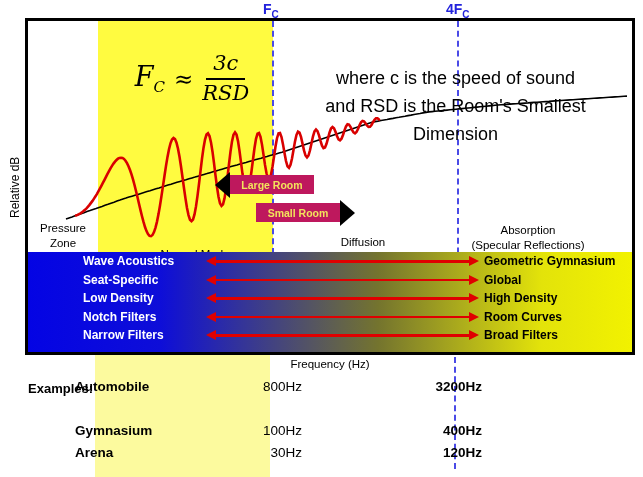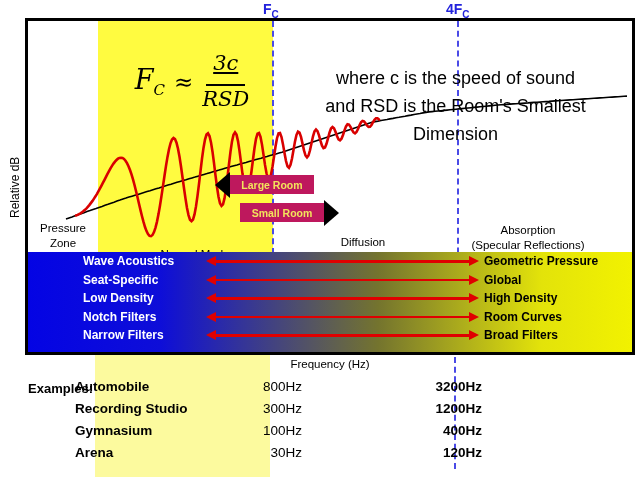--- a/index.html
+++ b/index.html
@@ -15,36 +15,36 @@
   #fc4-line{left:429px;height:331px;}
   .curve-svg{position:absolute;left:0;top:0;width:604px;height:233px;pointer-events:none;}
 
   
   .formula{position:absolute;left:88px;top:30px;width:152px;display:flex;align-items:center;
            justify-content:center;gap:9px;font-family:"DejaVu Serif",serif;}
   .f-lhs{font-size:27px;font-style:italic;}
   .f-lhs sub{font-size:15px;font-style:italic;}
   .f-rel{font-size:23px;}
   .f-frac{display:flex;flex-direction:column;align-items:center;font-size:21px;font-style:italic;}
-  .f-num{padding:0 7px 9px 7px;border-bottom:2px solid #000;line-height:1.15;text-decoration:underline;}
+  .f-num{padding:0 7px 3px 7px;border-bottom:2px solid #000;line-height:1.15;}
   .f-den{line-height:1.25;}
 
   .note{position:absolute;left:285px;top:44px;width:285px;text-align:center;
         font-size:18px;line-height:1.55;}
 
   
   .room-arrow{position:absolute;height:19px;background:#be185d;color:#F2E35C;font-size:10.5px;
               font-weight:bold;display:flex;align-items:center;justify-content:center;
               white-space:nowrap;}
   .room-arrow.point-left::before{content:"";position:absolute;left:-15px;top:-3.5px;
      border-right:15px solid #000;border-top:13px solid transparent;border-bottom:13px solid transparent;}
   .room-arrow.point-right::after{content:"";position:absolute;right:-15px;top:-3.5px;
      border-left:15px solid #000;border-top:13px solid transparent;border-bottom:13px solid transparent;}
   #large-room{left:202px;top:154px;width:84px;}
-  #small-room{left:212px;top:182px;width:84px;text-align:center;}
+  #small-room{left:228px;top:182px;width:84px;text-align:center;}
 
   
   .zone{position:absolute;font-size:11.5px;text-align:center;line-height:1.3;}
   #zone-pressure{left:2px;top:200px;width:66px;}
   #zone-normal{left:95px;top:226px;width:150px;}
   #zone-diffusion{left:290px;top:214px;width:90px;}
   #zone-absorption{left:400px;top:202px;width:200px;}
 
   
   .grad-bar{position:absolute;left:0;bottom:0;width:100%;height:100px;box-sizing:border-box;
@@ -128,21 +128,21 @@
     <div class="zone" id="zone-diffusion">Diffusion</div>
     <div class="zone" id="zone-absorption">
       <div>Absorption</div>
         <div>(Specular Reflections)</div>
     </div>
 
     <div class="grad-bar">
       <div class="spec-row">
         <span class="spec-left">Wave Acoustics</span>
         <span class="spec-arrow"></span>
-        <span class="spec-right">Geometric Pressure</span>
+        <span class="spec-right">Geometric Gymnasium</span>
       </div>
       <div class="spec-row">
         <span class="spec-left">Seat-Specific</span>
         <span class="spec-arrow"></span>
         <span class="spec-right">Global</span>
       </div>
       <div class="spec-row">
         <span class="spec-left">Low Density</span>
         <span class="spec-arrow"></span>
         <span class="spec-right">High Density</span>
@@ -162,25 +162,20 @@
 
   <div class="freq-label">Frequency (Hz)</div>
 
   <div class="ex-heading">Examples:</div>
 
   <div class="ex-row" style="top:379px">
     <span class="ex-name">Automobile</span>
     <span class="ex-fc">800Hz</span>
     <span class="ex-fc4">3200Hz</span>
   </div>
-  <div class="ex-row" style="top:401px">
-    <span class="ex-name">Recording Studio</span>
-    <span class="ex-fc">300Hz</span>
-    <span class="ex-fc4">1200Hz</span>
-  </div>
   <div class="ex-row" style="top:423px">
     <span class="ex-name">Gymnasium</span>
     <span class="ex-fc">100Hz</span>
     <span class="ex-fc4">400Hz</span>
   </div>
   <div class="ex-row" style="top:445px">
     <span class="ex-name">Arena</span>
     <span class="ex-fc">30Hz</span>
     <span class="ex-fc4">120Hz</span>
   </div>

